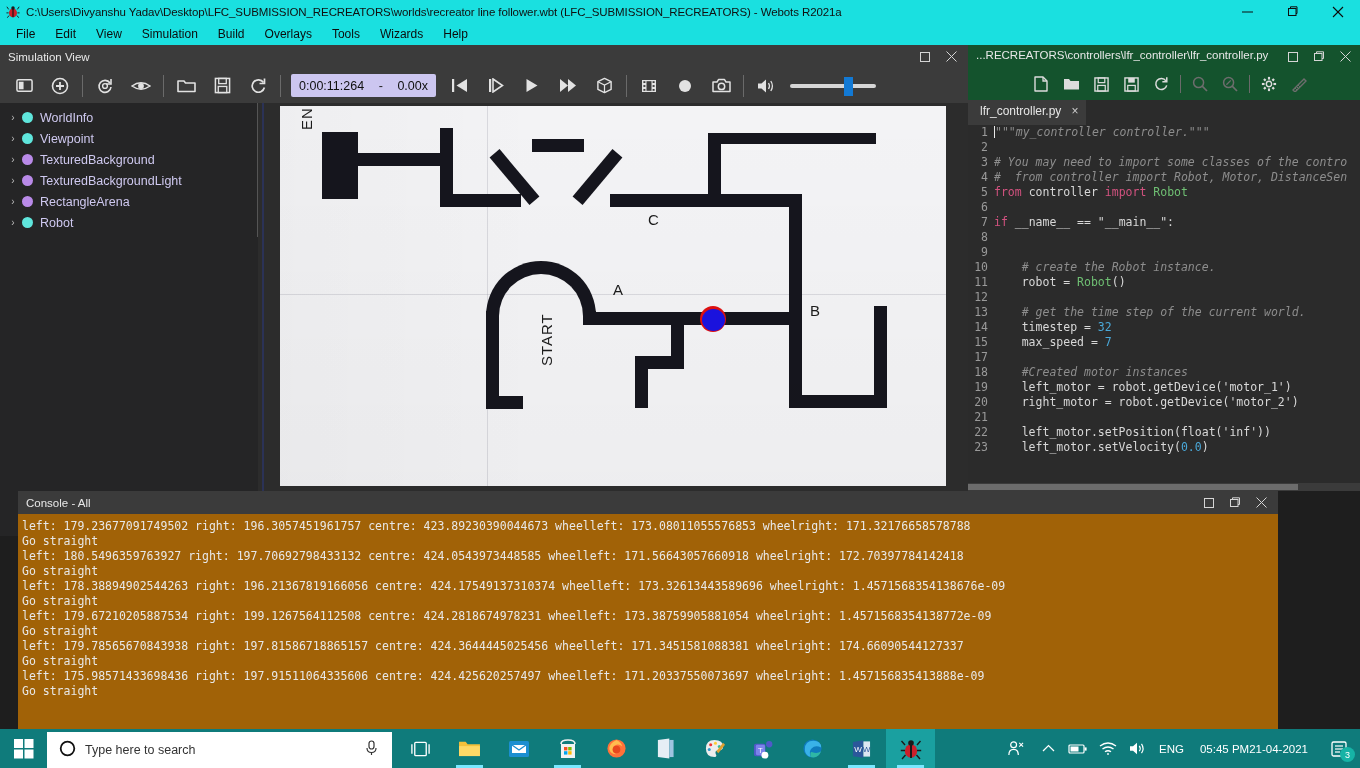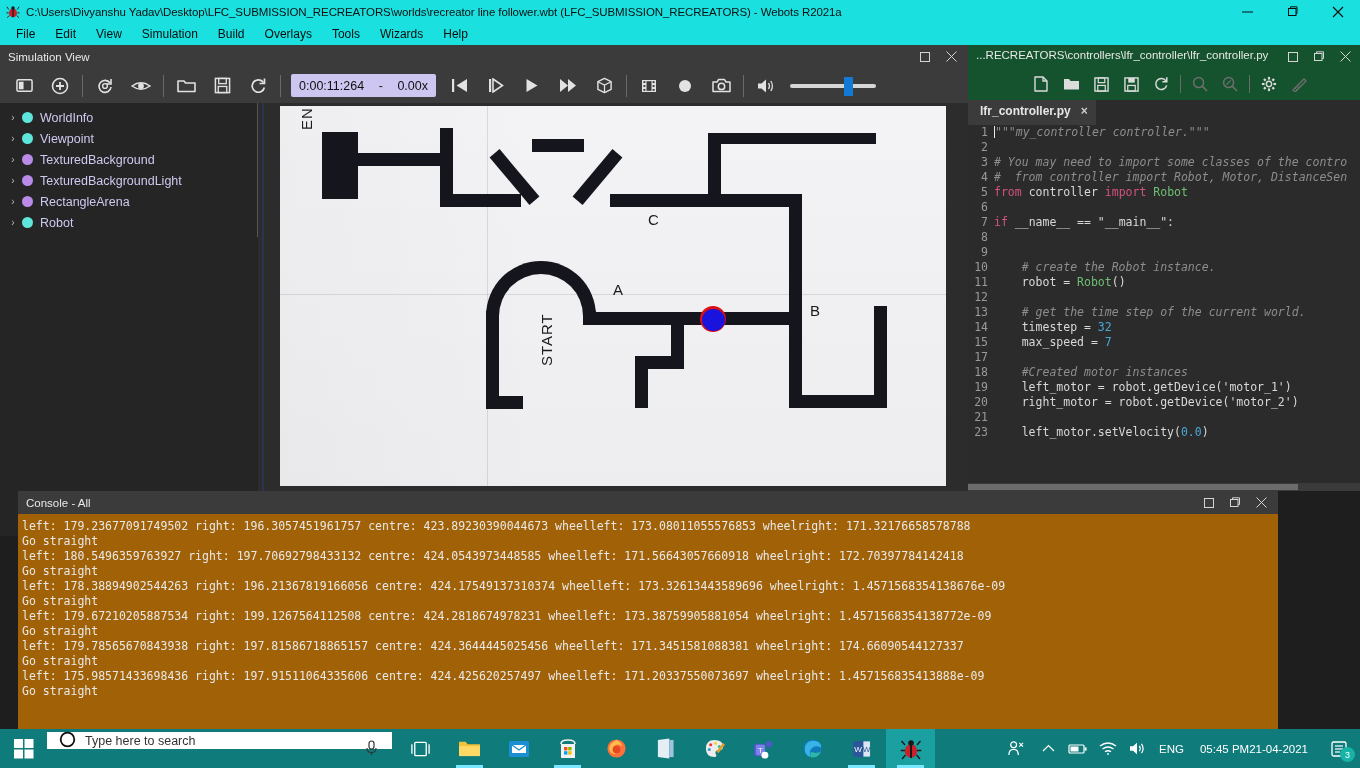--- a/index.html
+++ b/index.html
@@ -98,21 +98,21 @@
   }
   .ed-head { position:relative; height:23px; display:flex; align-items:center; justify-content:center;
              color:#e8e8e8; font-size:11.5px; }
   .ed-head .t { position:absolute; left:8px; top:4px; width:310px; white-space:nowrap; overflow:hidden; }
   .ed-head .ph-btns { position:absolute; right:2px; top:0; display:flex; }
   .ed-toolbar { height: 32px; display:flex; align-items:center; padding-left: 58px; }
   .etb { width: 30px; height: 28px; display:flex; align-items:center; justify-content:center; color:#dcdcdc; }
   .etb.dim { color:#6d6d6d; }
   .ed-tabs { height: 25px; display:flex; align-items:flex-end; padding-left: 0px; }
   .ed-tab { height: 25px; background:#3b3b3b; color:#e6e6e6; font-size:12px;
-            display:flex; align-items:center; padding: 0 8px 4px 12px; gap:10px;font-weight:bold; }
+            display:flex; align-items:center; padding: 0 8px 4px 12px; gap:10px; }
   .ed-tab .x { color:#ccc; font-size:12px; }
   .ed-tabstrip-bg { flex:1; height:25px; background:#2b2b2b; }
   .code {
     position:absolute; left:0; top: 80px; width:392px; height: 358px;
     background:#2b2b2b; overflow:hidden; font-family:"DejaVu Sans Mono", monospace; font-size:11.5px;
   }
   .cline { display:flex; height:15px; line-height:15px; white-space:pre; }
   .lnum { width: 26px; text-align:right; color:#9a9a9a; padding-right:6px; flex:none; }
   .ctext { color:#d8d8d8; }
   .cm { color:#8d8d8d; font-style: italic; }
@@ -129,21 +129,21 @@
   }
   .con-head { position:relative; height:23px; background:#3b3b3b; display:flex; align-items:center;
               padding-left:8px; color:#e8e8e8; font-size:11.5px; }
   .con-head .ph-btns { position:absolute; right:4px; top:0; display:flex; }
   .con-body { padding: 5px 4px 0 4px; font-family:"DejaVu Sans Mono", monospace; font-size:11.5px;
               color:#e8e8e8; line-height:15px; white-space:pre; overflow:hidden; height: 215px; }
 
   
   .taskbar { position:absolute; left:0; top:729px; width:1360px; height:39px; background:#0f7b7b; }
   .tb-start { position:absolute; left:0; top:0; width:47px; height:39px; display:flex; align-items:center; justify-content:center; }
-  .tb-search { position:absolute; left:47px; top:3px; width:345px; height:17px; background:#ffffff;
+  .tb-search { position:absolute; left:47px; top:3px; width:345px; height:36px; background:#ffffff;
                display:flex; align-items:center; color:#333; font-size:12.5px; }
   .tb-search .mag { margin: 0 9px 0 12px; }
   .tb-search .mic { position:absolute; right:14px; top:8px; }
   .tb-icons { position:absolute; left:396px; top:0; height:39px; display:flex; align-items:center; }
   .tb-i { width: 49px; height:39px; display:flex; align-items:center; justify-content:center; position:relative; }
   .tb-i.active { background: #1aa0a0; }
   .tb-i .underline { position:absolute; bottom:0; left:11px; width:27px; height:3px; background:#79e8ff; }
   .tray { position:absolute; right:0; top:0; height:39px; display:flex; align-items:center; color:#fff; font-size:11.5px; }
   .tray > div { display:flex; align-items:center; justify-content:center; }
   .clock { text-align:center; line-height:14px; font-size:11.5px; padding: 0 10px; }
@@ -560,20 +560,21 @@
         <div class="cline"><span class="lnum">11</span><span class="ctext">    robot = <span class="fn">Robot</span>()</span></div>
         <div class="cline"><span class="lnum">12</span><span class="ctext"></span></div>
         <div class="cline"><span class="lnum">13</span><span class="ctext"><span class="cm">    # get the time step of the current world.</span></span></div>
         <div class="cline"><span class="lnum">14</span><span class="ctext">    timestep = <span class="num">32</span></span></div>
         <div class="cline"><span class="lnum">15</span><span class="ctext">    max_speed = <span class="num">7</span></span></div>
         <div class="cline"><span class="lnum">17</span><span class="ctext"></span></div>
         <div class="cline"><span class="lnum">18</span><span class="ctext"><span class="cm">    #Created motor instances</span></span></div>
         <div class="cline"><span class="lnum">19</span><span class="ctext">    left_motor = robot.getDevice('motor_1')</span></div>
         <div class="cline"><span class="lnum">20</span><span class="ctext">    right_motor = robot.getDevice('motor_2')</span></div>
         <div class="cline"><span class="lnum">21</span><span class="ctext"></span></div>
+        <div class="cline"><span class="lnum">22</span><span class="ctext">    left_motor.setPosition(float('inf'))</span></div>
         <div class="cline"><span class="lnum">23</span><span class="ctext">    left_motor.setVelocity(<span class="num">0.0</span>)</span></div>
       </div>
 
     <div class="ed-scroll">
       <div class="thumb"></div>
     </div>
   </div>
 
   <div class="console">
     <div class="con-head">

